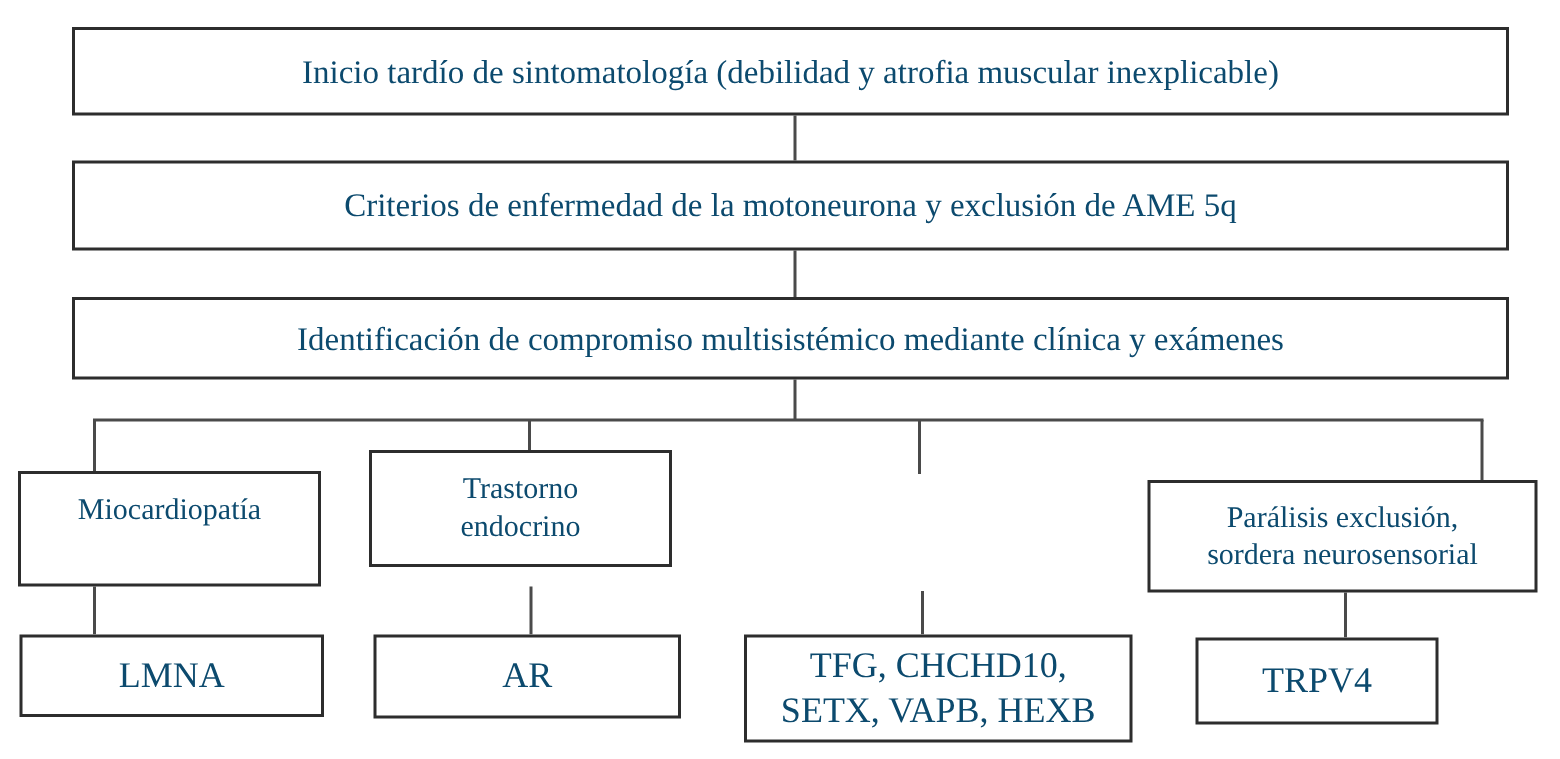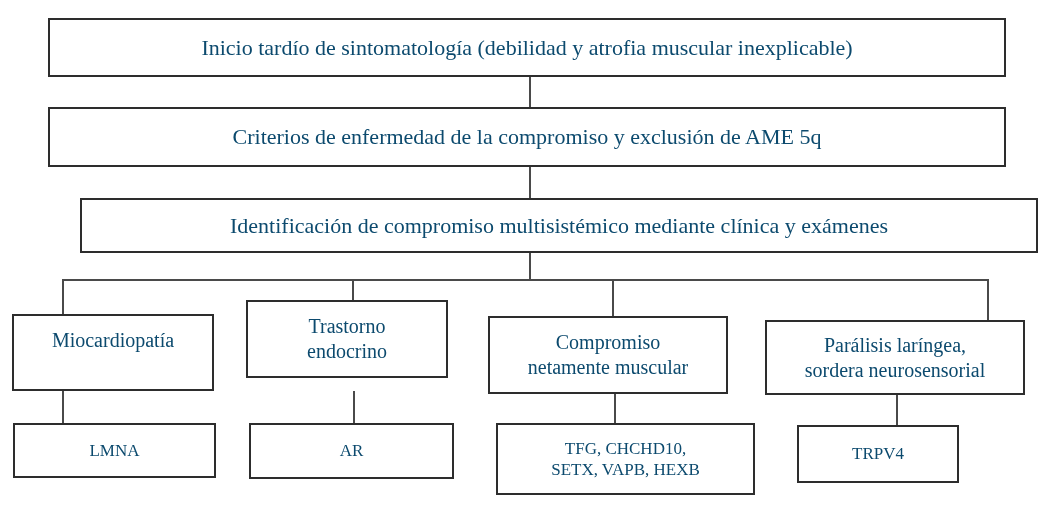--- a/index.html
+++ b/index.html
@@ -25,26 +25,26 @@
     align-items: center;
     justify-content: center;
     text-align: center;
   }
   .box span {
     white-space: pre-line;
     line-height: 1.25;
   }
   .step { font-size: 22px; }
   .cat  { font-size: 20px; }
-  .gene { font-size: 17px; }
+  .gene { font-size: 24px; }
 
   
   #step1 { left: 48px;  top: 18px;  width: 958px; height: 59px; }
   #step2 { left: 48px;  top: 107px; width: 958px; height: 60px; }
-  #step3 { left: 48px;  top: 198px; width: 958px; height: 55px; margin-left: 32px; }
+  #step3 { left: 48px;  top: 198px; width: 958px; height: 55px; }
 
   
   #cat1 { left: 12px;  top: 314px; width: 202px; height: 77px; align-items: flex-start; padding-top: 12px; }
   #cat2 { left: 246px; top: 300px; width: 202px; height: 78px; }
   #cat3 { left: 488px; top: 316px; width: 240px; height: 78px; }
   #cat4 { left: 765px; top: 320px; width: 260px; height: 75px; }
 
   
   #gene1 { left: 13px;  top: 423px; width: 203px; height: 55px; }
   #gene2 { left: 249px; top: 423px; width: 205px; height: 56px; }
@@ -73,21 +73,21 @@
 </style>
 </head>
 <body>
 
 <div id="canvas">
 
   <div class="box step" id="step1">
     <span>Inicio tardío de sintomatología (debilidad y atrofia muscular inexplicable)</span>
   </div>
   <div class="box step" id="step2">
-    <span>Criterios de enfermedad de la compromiso y exclusión de AME 5q</span>
+    <span>Criterios de enfermedad de la motoneurona y exclusión de AME 5q</span>
   </div>
   <div class="box step" id="step3">
     <span>Identificación de compromiso multisistémico mediante clínica y exámenes</span>
   </div>
 
   <div class="line v" id="v-step1-step2"></div>
   <div class="line v" id="v-step2-step3"></div>
   <div class="line v" id="v-step3-dist"></div>
   <div class="line h" id="h-dist"></div>
   <div class="line v" id="v-dist-cat1"></div>
@@ -95,26 +95,22 @@
   <div class="line v" id="v-dist-cat3"></div>
   <div class="line v" id="v-dist-cat4"></div>
 
   <div class="box cat" id="cat1">
     <span>Miocardiopatía</span>
   </div>
   <div class="box cat" id="cat2">
     <span>Trastorno
 endocrino</span>
   </div>
-  <div class="box cat" id="cat3">
-    <span>Compromiso
-netamente muscular</span>
-  </div>
   <div class="box cat" id="cat4">
-    <span>Parálisis laríngea,
+    <span>Parálisis exclusión,
 sordera neurosensorial</span>
   </div>
 
   <div class="line v" id="v-cat1-gene1"></div>
   <div class="line v" id="v-cat2-gene2"></div>
   <div class="line v" id="v-cat3-gene3"></div>
   <div class="line v" id="v-cat4-gene4"></div>
 
   <div class="box gene" id="gene1">
     <span>LMNA</span>

